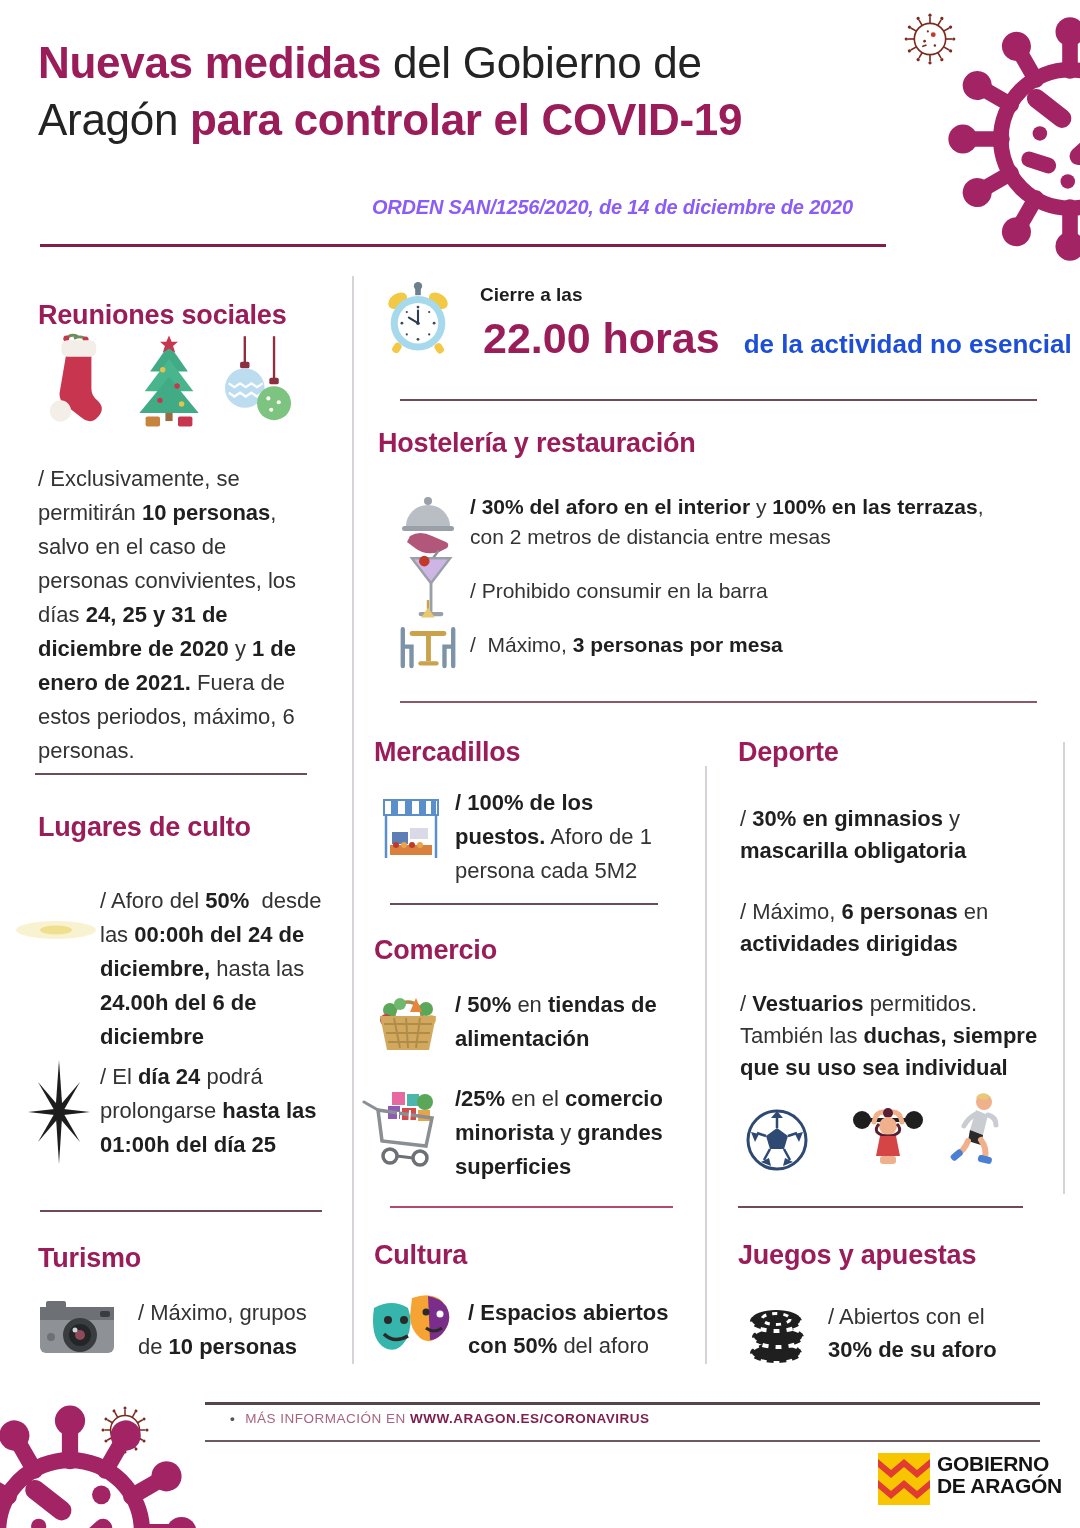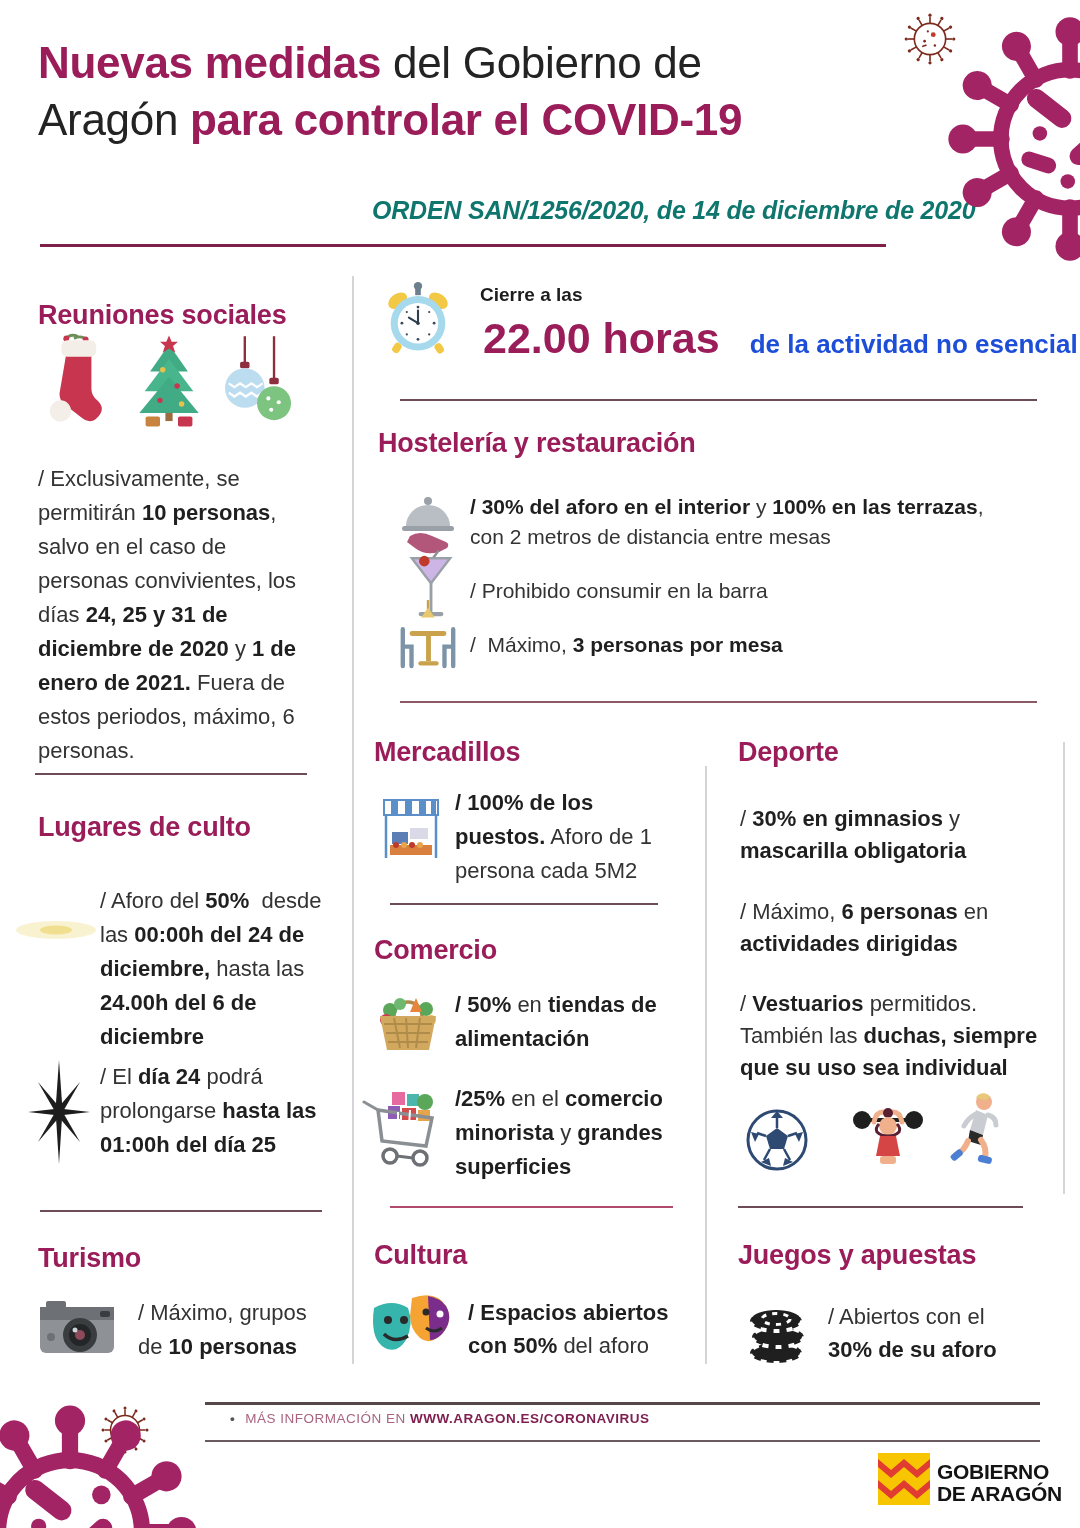--- a/index.html
+++ b/index.html
@@ -5,43 +5,43 @@
   *{margin:0;padding:0;box-sizing:border-box}
   html,body{background:#ededed}
   .page{position:relative;width:1080px;height:1528px;margin:0 auto;background:#ffffff;overflow:hidden;
         font-family:"Liberation Sans","DejaVu Sans",sans-serif;color:#2f2f2f}
   .abs{position:absolute}
   
   .title{left:38px;top:34px;font-size:44px;line-height:57px;font-weight:400;color:#232323;letter-spacing:-0.3px}
   .title b{color:#9a1d5a;font-weight:700}
   .alert{left:38px;top:168px;font-size:37px;color:#9a1d5a;font-weight:400}
   .alert sup{font-size:19px;vertical-align:18px}
-  .order{left:372px;top:196px;font-size:25px;font-style:italic;font-weight:700;color:#0f766e;letter-spacing:-0.2px}
+  .order{left:372px;top:196px;font-size:20px;font-style:italic;font-weight:700;color:#8b5cf6;letter-spacing:-0.2px}
   .header-rule{left:40px;top:244px;width:846px;height:3px;background:#7e2048}
   
   .hrule{height:2px;background:#6e4c55}
   .hrule-pink{height:2px;background:#b04a6e}
   .vrule{width:2px;background:#d8d3d8}
   
   .sec-title{font-size:27px;font-weight:700;color:#9a1d5a;letter-spacing:-0.2px}
   .body{font-size:22px;line-height:34px;color:#333;white-space:pre-wrap}
   .body b{color:#1f1f1f}
   .body-sm{font-size:21px;line-height:30px}
   .cierre-intro{left:480px;top:284px;font-size:19px;font-weight:700;color:#1d1d1d}
-  .cierre-row{left:483px;top:314px;display:flex;align-items:baseline;gap:30px;white-space:nowrap}
+  .cierre-row{left:483px;top:314px;display:flex;align-items:baseline;gap:24px;white-space:nowrap}
   .cierre-time{font-size:43px;font-weight:700;color:#9a1d5a}
   .cierre-scope{font-size:26px;font-weight:700;color:#1d4ed8}
   
   .footer-rule-a{left:205px;top:1402px;width:835px;height:3px;background:#55464a}
   .footer-rule-b{left:205px;top:1440px;width:835px;height:2px;background:#6b5a5e}
   .footer-text{left:230px;top:1411px;font-size:13.5px;letter-spacing:0.5px;font-weight:700}
   .footer-text .dot{color:#555;margin-right:10px}
   .footer-text .pre{color:#a8647f;font-weight:400}
   .footer-text .url{color:#7e1f4f}
-  .logo{left:878px;top:1453px;display:flex;align-items:flex-end;gap:7px}
+  .logo{left:878px;top:1453px;display:flex;align-items:flex-start;gap:7px}
   .logo-text{font-size:21px;line-height:22px;font-weight:700;color:#141414;letter-spacing:-0.3px}
 </style>
 </head>
 <body>
 
 <svg width="0" height="0" style="position:absolute" aria-hidden="true">
 <defs>
   <g id="vspike">
         <rect x="-7" y="-94" width="14" height="40" rx="7"></rect>
         <circle cy="-96" r="13"></circle>

